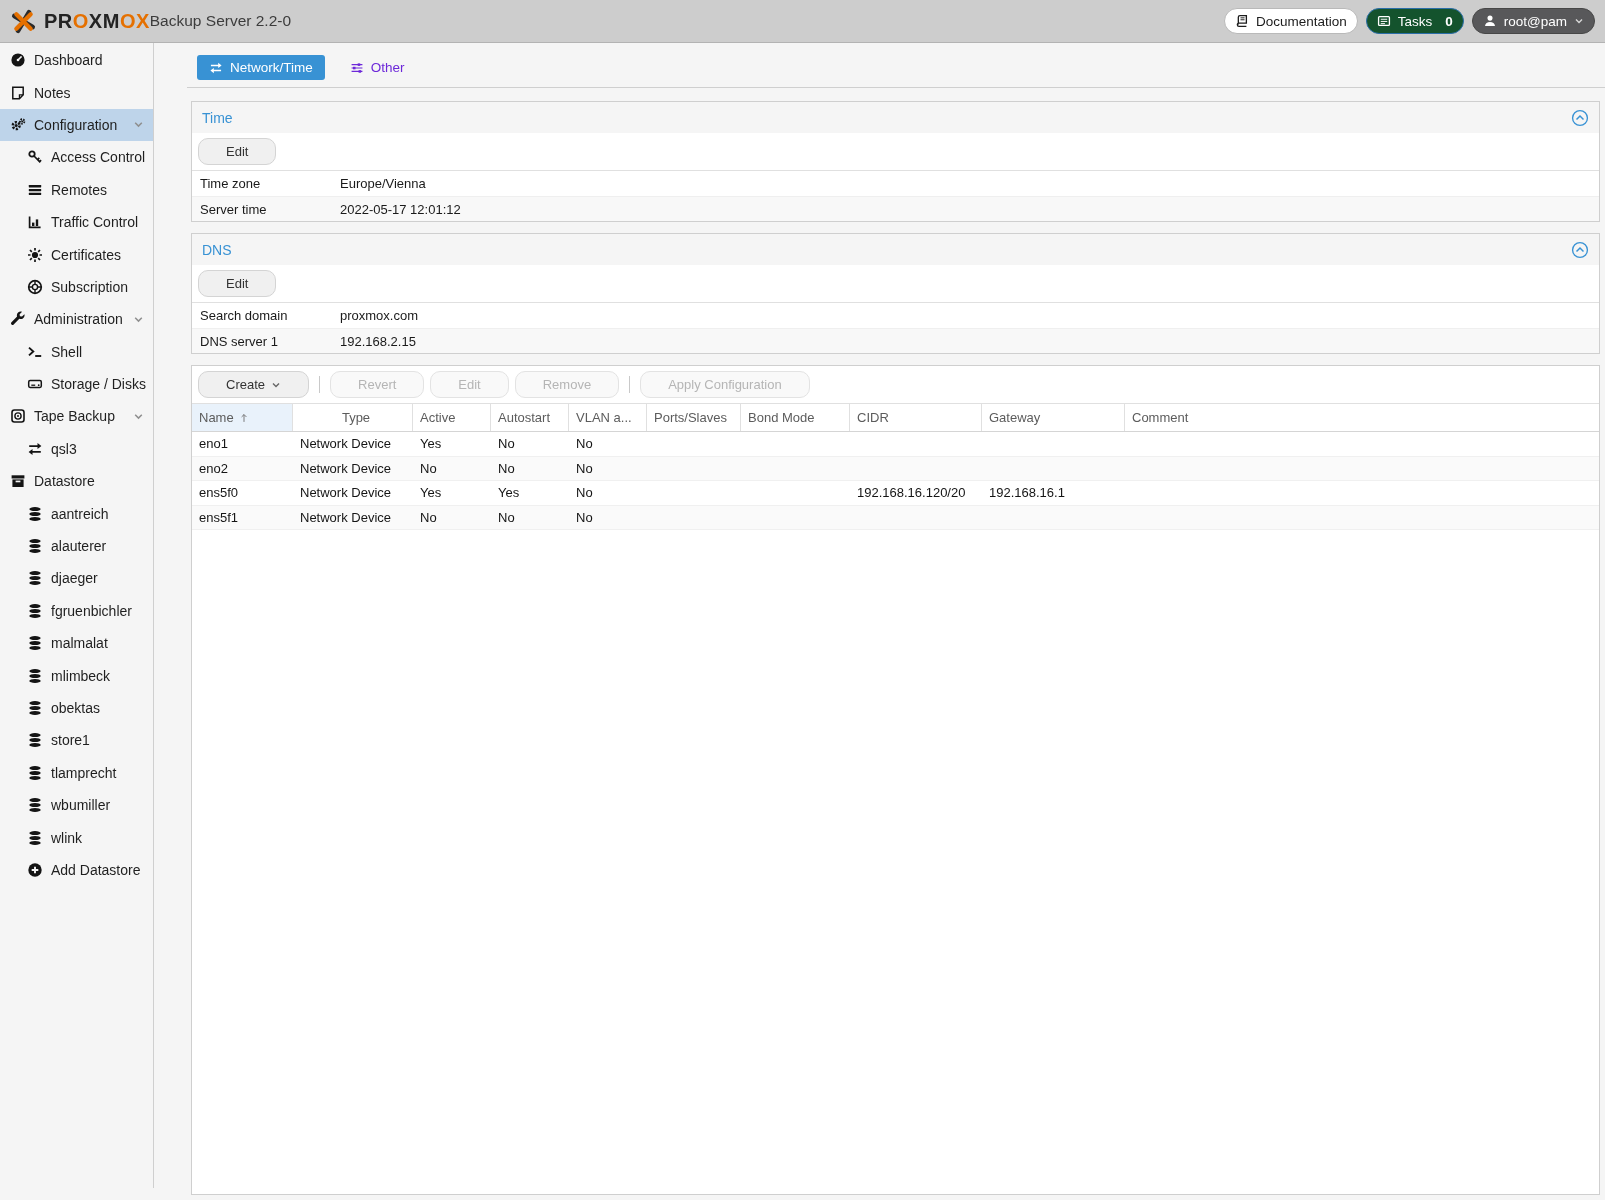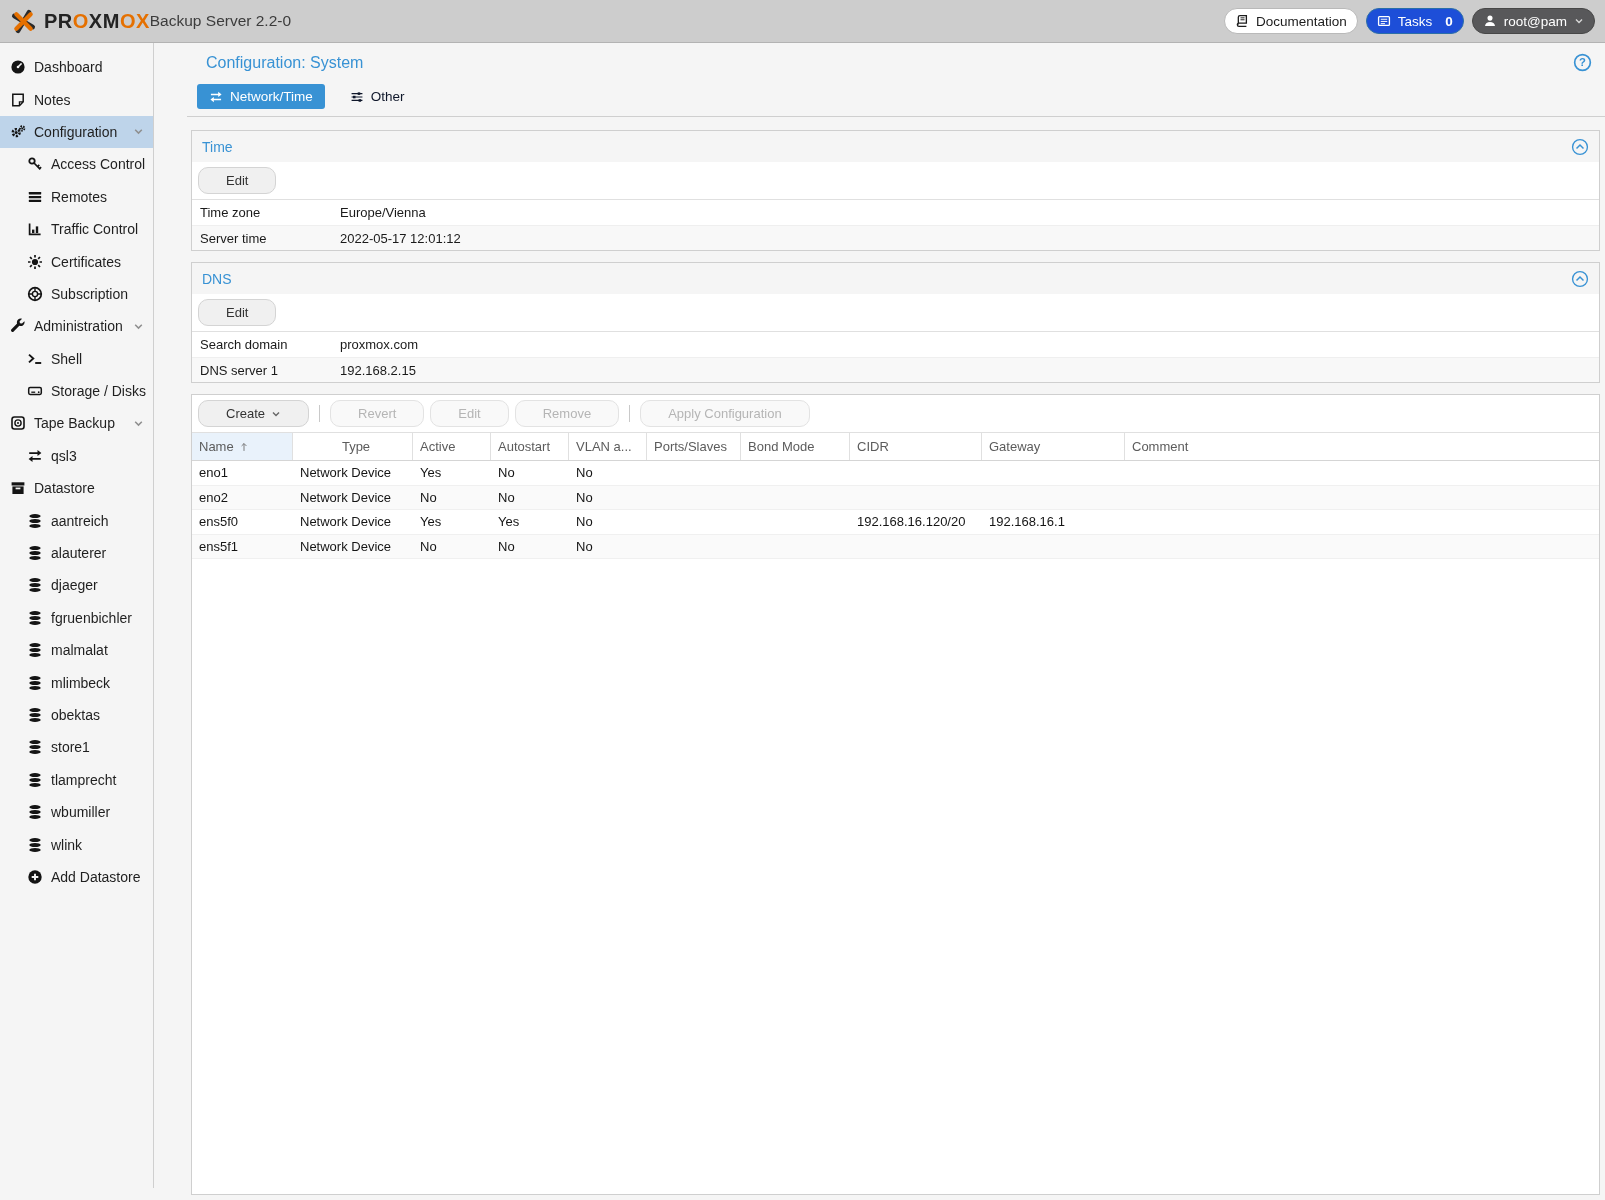--- a/index.html
+++ b/index.html
@@ -13,39 +13,39 @@
 
 .header{position:absolute;top:0;left:0;right:0;height:43px;background:#cdcdcd;border-bottom:1px solid #b3b3b3;display:flex;align-items:center;padding:0 10px}
 .logo{display:flex;align-items:center;gap:7px}
 .logo-mark{width:27px;height:27px}
 .brand{font-weight:bold;font-size:20px;letter-spacing:.5px;color:#232323;line-height:1}
 .brand .orange{color:#e57000}
 .product{font-size:15.5px;color:#3c3c3c}
 .header-right{margin-left:auto;display:flex;gap:8px;align-items:center}
 .hbtn{display:flex;align-items:center;gap:7px;height:26px;padding:0 10px;border-radius:13px;font-size:13.5px;cursor:pointer}
 .hbtn.doc{background:#ffffff;border:1px solid #b9b9b9;color:#1c1c1c}
-.hbtn.tasks{background:#1d4ed8;border:1px solid #2a6ea8;color:#fff}
+.hbtn.tasks{background:#14532d;border:1px solid #2a6ea8;color:#fff}
 .tasks-count{font-weight:bold;margin-left:6px}
 .hbtn.user{background:#58585a;border:1px solid #474747;color:#fff}
 .hbtn.user .i10{color:#d8d8d8}
 
-.sidebar{position:absolute;top:43px;left:0;width:154px;bottom:12px;background:#f5f5f5;border-right:1px solid #cfcfcf;padding-top:8px;overflow:hidden}
+.sidebar{position:absolute;top:43px;left:0;width:154px;bottom:12px;background:#f5f5f5;border-right:1px solid #cfcfcf;padding-top:1px;overflow:hidden}
 .sb-item{height:32.4px;display:flex;align-items:center;padding-left:10px;font-size:14px;color:#1f1f1f;position:relative;cursor:pointer}
 .sb-item.lvl1{padding-left:27px}
 .sb-item.selected{background:#bed4ea}
 .sb-icon{width:16px;height:16px;margin-right:8px;color:#141414}
 .sb-caret{position:absolute;right:9px;width:11px;height:11px;color:#8f8f8f}
 
 .main{position:absolute;top:43px;left:187px;right:0;bottom:0;display:flex;flex-direction:column;background:#f5f5f5}
 .title-row{display:flex;align-items:center;padding:10px 13px 0 19px;flex:none}
 .page-title{font-size:16px;color:#3892d4}
 .help{margin-left:auto;width:19px;height:19px;color:#3892d4;cursor:pointer}
 .tab-wrap{border-bottom:1px solid #cfcfcf;padding:6px 0 7px 10px;margin-top:6px;flex:none}
 .tab-bar{display:flex;gap:13px;align-items:center}
-.tab{display:flex;align-items:center;gap:7px;padding:5px 12px;border-radius:3px;font-size:13.5px;color:#0f172a;cursor:pointer}
+.tab{display:flex;align-items:center;gap:7px;padding:5px 12px;border-radius:3px;font-size:13.5px;color:#6d28d9;cursor:pointer}
 .tab.active{background:#3892d4;color:#fff}
 
 .panels{flex:1;display:flex;flex-direction:column;gap:11px;padding:13px 5px 5px 4px;min-height:0}
 .panel{background:#fff;border:1px solid #cfcfcf;display:flex;flex-direction:column;flex:none}
 .panel.grow{flex:1;min-height:0}
 .panel-hd{height:31px;background:#f5f5f5;display:flex;align-items:center;padding:0 10px;flex:none}
 .panel-title{font-size:14px;color:#3892d4}
 .collapse{margin-left:auto;width:18px;height:18px;color:#3892d4;cursor:pointer}
 .panel-toolbar{display:flex;align-items:center;gap:6px;padding:5px 6px;background:#fff;border-bottom:1px solid #e0e0e0;flex:none}
 .btn{display:inline-flex;align-items:center;gap:6px;height:27px;padding:0 27px;background:#f0f0f0;border:1px solid #d4d4d4;border-radius:10px;font-size:13px;color:#333;cursor:pointer}
@@ -391,29 +391,20 @@
         <svg viewBox="0 0 16 16">
           <circle cx="8" cy="8" r="6.7" fill="currentColor"></circle>
           <path d="M8 4.7v6.6M4.7 8h6.6" stroke="#f5f5f5" stroke-width="1.9"></path>
         </svg>
       </span>
       <span class="sb-label">Add Datastore</span>
     </div>
   </div>
 
 <div class="main">
-  <div class="title-row">
-    <span class="page-title">Configuration: System</span>
-    <span class="icon help">
-        <svg viewBox="0 0 16 16" fill="none">
-          <circle cx="8" cy="8" r="6.6" stroke="currentColor" stroke-width="1.4"></circle>
-          <text x="8" y="11.2" text-anchor="middle" font-size="9.5" font-weight="bold" fill="currentColor" font-family="Liberation Sans, sans-serif">?</text>
-        </svg>
-      </span>
-  </div>
   <div class="tab-wrap">
     <div class="tab-bar">
       <div class="tab active">
         <span class="icon i14">
             <svg viewBox="0 0 16 16" fill="currentColor">
               <path d="M2.2 4.2h8.3V2.1l3.9 3-3.9 3V6H2.2z"></path>
               <path d="M13.8 11.8H5.5v2.1l-3.9-3 3.9-3V10h8.3z"></path>
             </svg>
           </span>
         <span>Network/Time</span>

